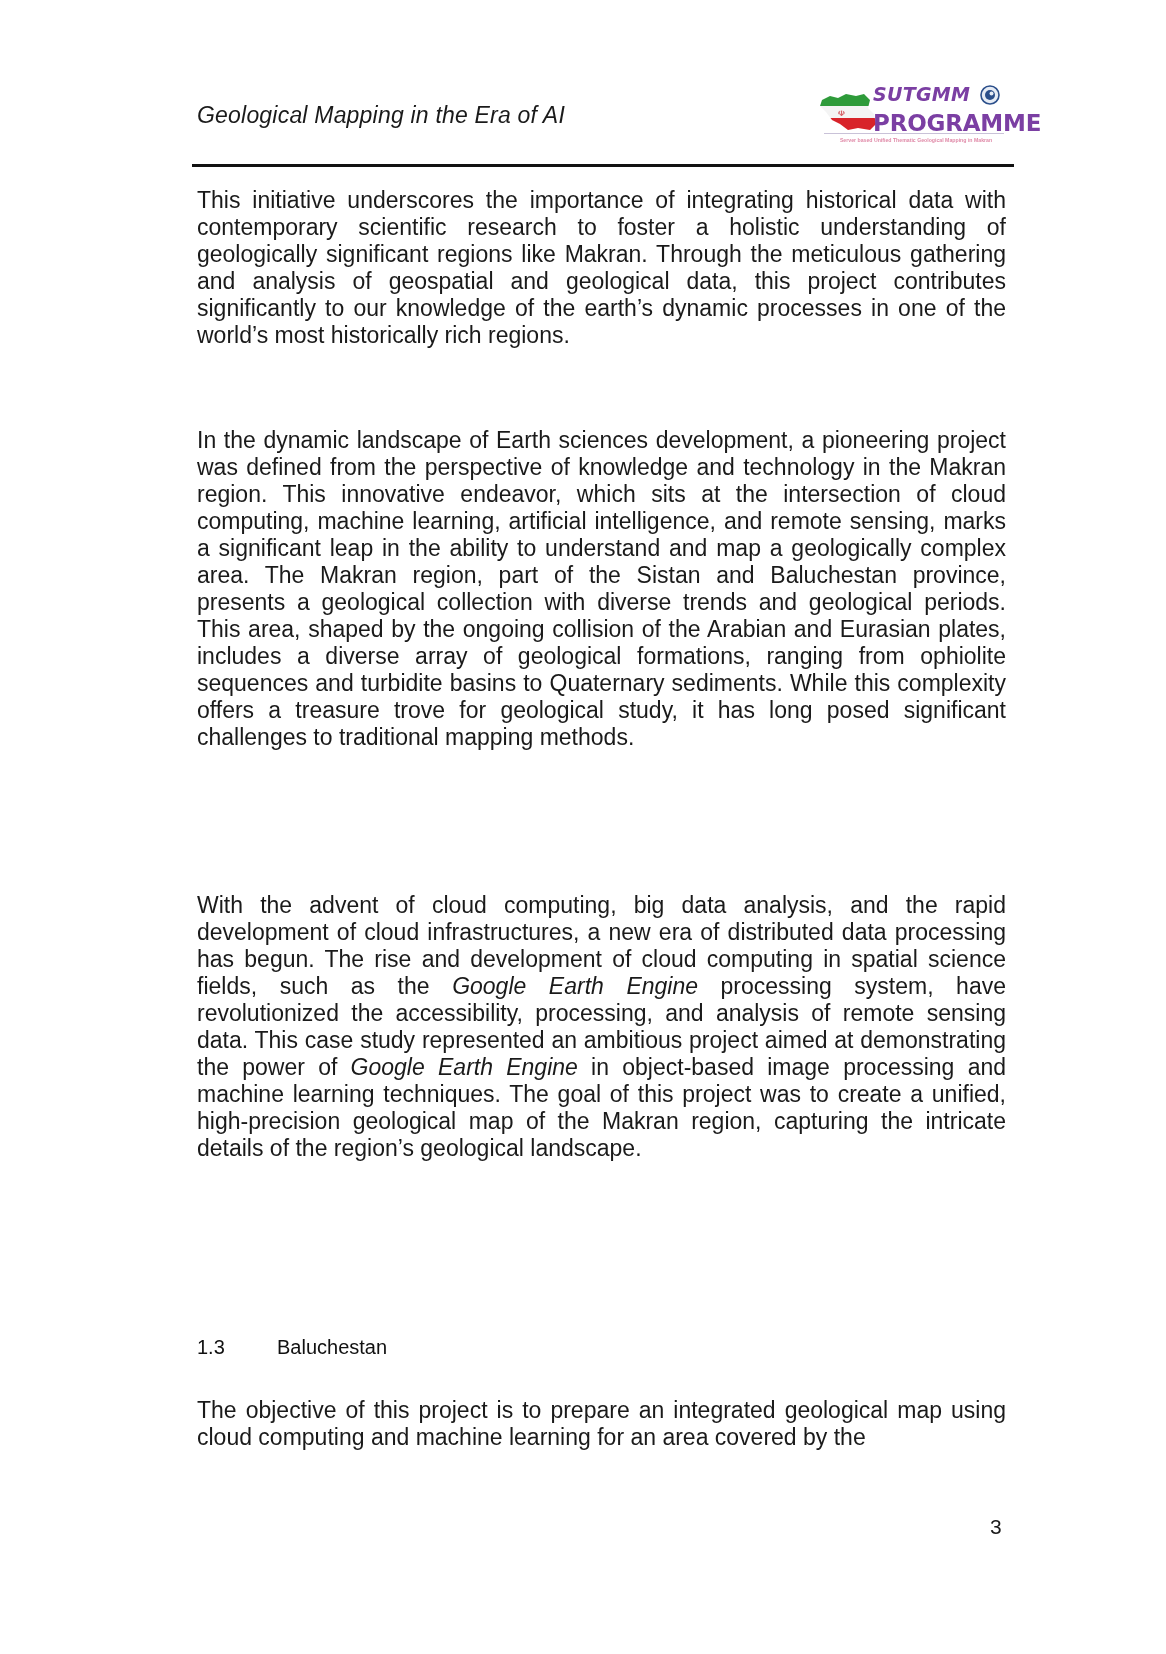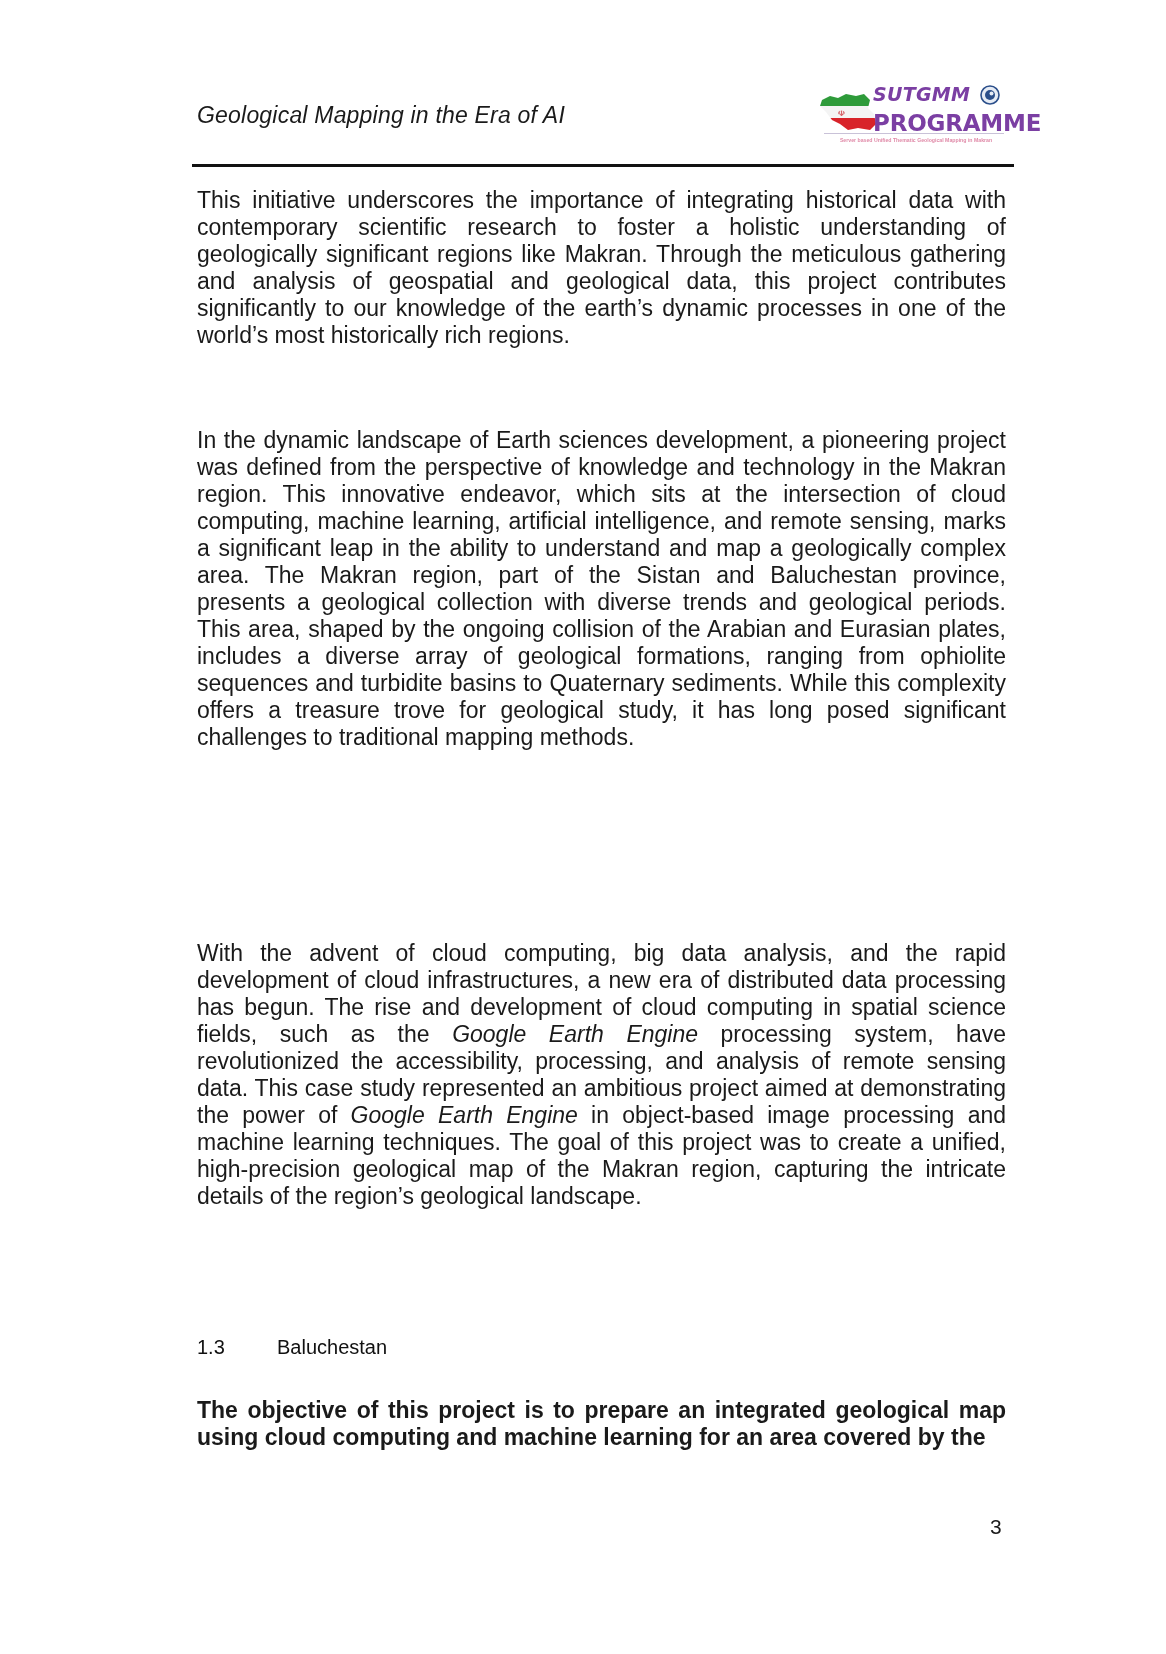--- a/index.html
+++ b/index.html
@@ -105,33 +105,33 @@
       width: 809px;
       font-size: 23px;
       line-height: 27px;
       text-align: justify;
       color: #1a1a1a;
       margin: 0;
     }
     .body-text i { font-style: italic; }
     #para1 { top: 187px; }
     #para2 { top: 427px; }
-    #para3 { top: 940px; }
+    #para3 { top: 892px; }
     .section-heading {
       position: absolute;
       left: 197px;
       top: 1336px;
       font-size: 20px;
       font-weight: normal;
       color: #111111;
       margin: 0;
       display: flex;
     }
     .section-heading .num { width: 80px; }
-    #para4 { top: 1397px; font-weight: bold; }
+    #para4 { top: 1397px; }
     .page-number {
       position: absolute;
       left: 990px;
       top: 1515px;
       font-size: 21px;
       color: #1a1a1a;
     }
   </style>
 </head>
 <body>

